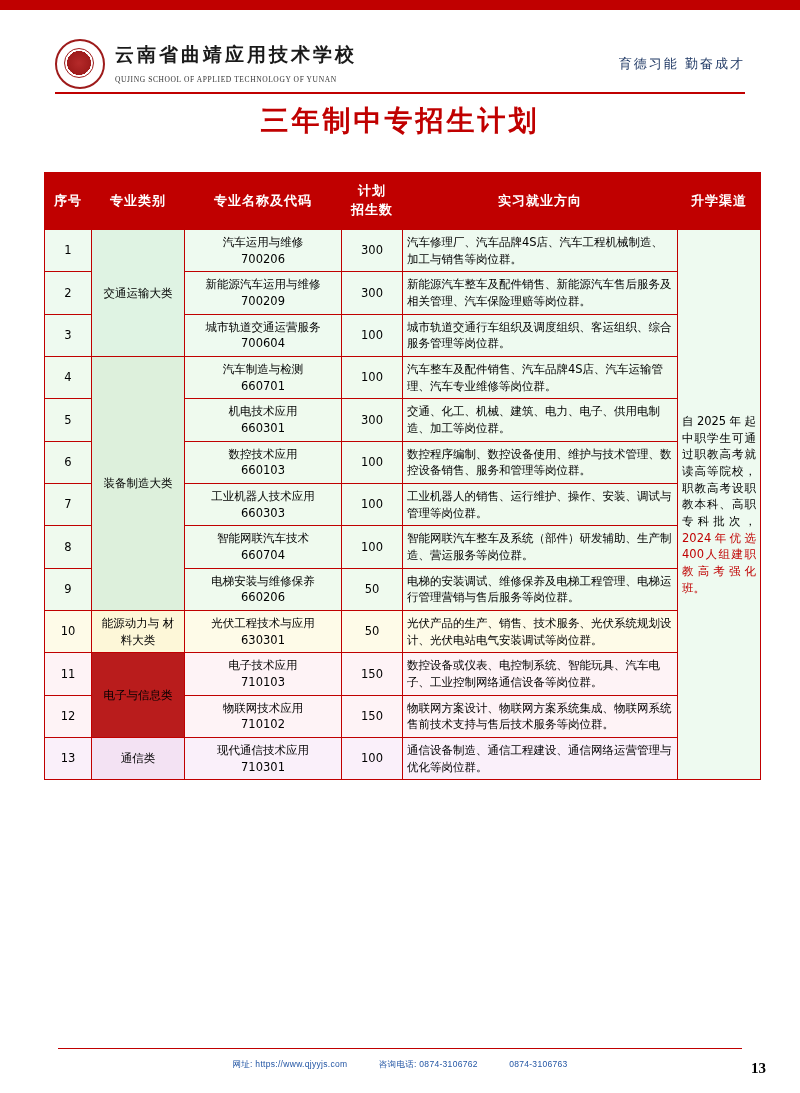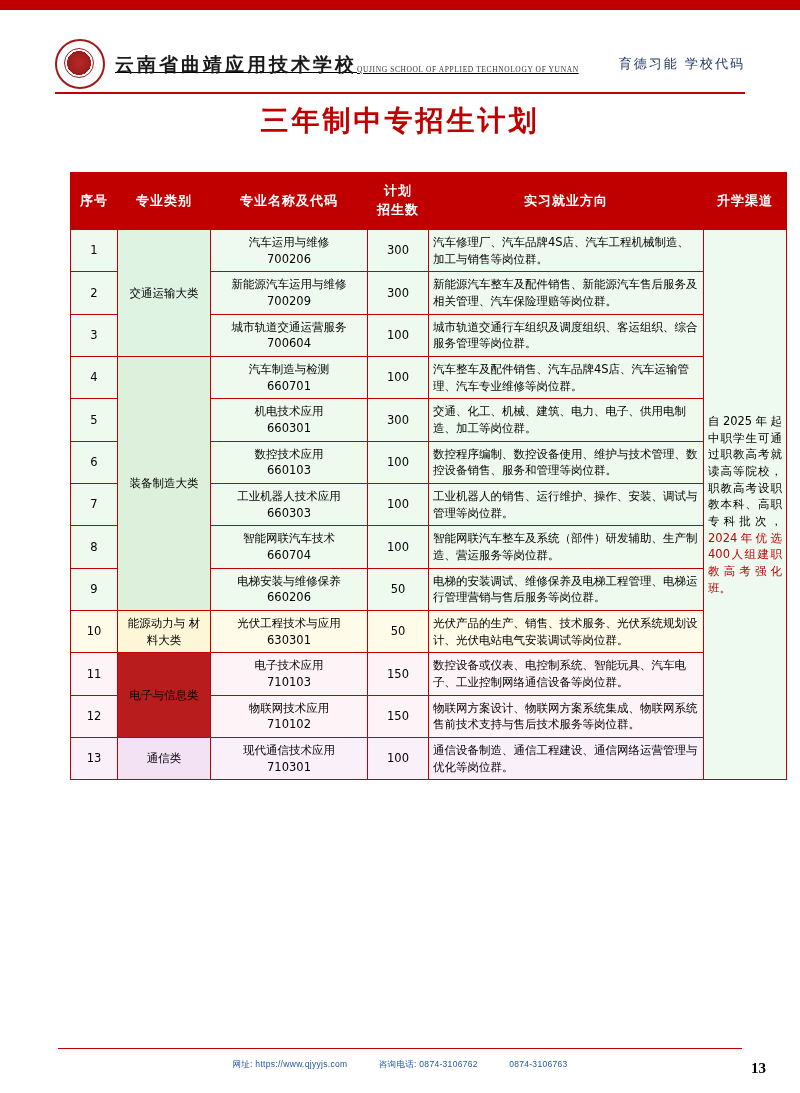--- a/index.html
+++ b/index.html
@@ -58,23 +58,22 @@
     content: "";
     position: absolute;
     left: 7px; top: 7px;
     width: 28px; height: 28px;
     border-radius: 50%;
     border: 1.5px solid #9e1b1b;
     background: radial-gradient(circle at 50% 50%, #b52a2a 0%, #9e1b1b 60%, #fff 61%);
   }
   .brand-text {
     display: flex;
-    flex-direction: row;
+    flex-direction: column;
     justify-content: center;
-    text-decoration: underline;
   }
   .brand-cn {
     font-family: "DejaVu Sans", sans-serif;
     font-size: 19px;
     font-weight: bold;
     letter-spacing: 3px;
     color: #1a1a1a;
     line-height: 1.1;
   }
   .brand-en {
@@ -127,21 +126,21 @@
     color: #000;
     letter-spacing: 0.5px;
   }
   .sub-row .s2 { margin-left: 30px; }
   .sub-row .s3 { margin-right: 2px; }
 
   
   .tbl-wrap {
     position: absolute;
     top: 172px;
-    left: 70px;
+    left: 44px;
     width: 684px;
   }
   table.plan {
     border-collapse: collapse;
     width: 684px;
     table-layout: fixed;
     font-family: "DejaVu Sans", sans-serif;
   }
   table.plan th, table.plan td {
     border: 1px solid #c00000;
@@ -237,21 +236,21 @@
   <div class="top-bar"></div>
 
   <div class="header">
     <div class="brand">
       <div class="logo"></div>
       <div class="brand-text">
         <div class="brand-cn">云南省曲靖应用技术学校</div>
         <div class="brand-en">QUJING SCHOOL OF APPLIED TECHNOLOGY OF YUNAN</div>
       </div>
     </div>
-    <div class="slogan">育德习能  学校代码</div>
+    <div class="slogan">育德习能  勤奋成才</div>
   </div>
 
   <div class="header-rule"></div>
 
   <div class="doc-title">三年制中专招生计划</div>
 
 
   <div class="tbl-wrap">
     <table class="plan">
       <thead>

